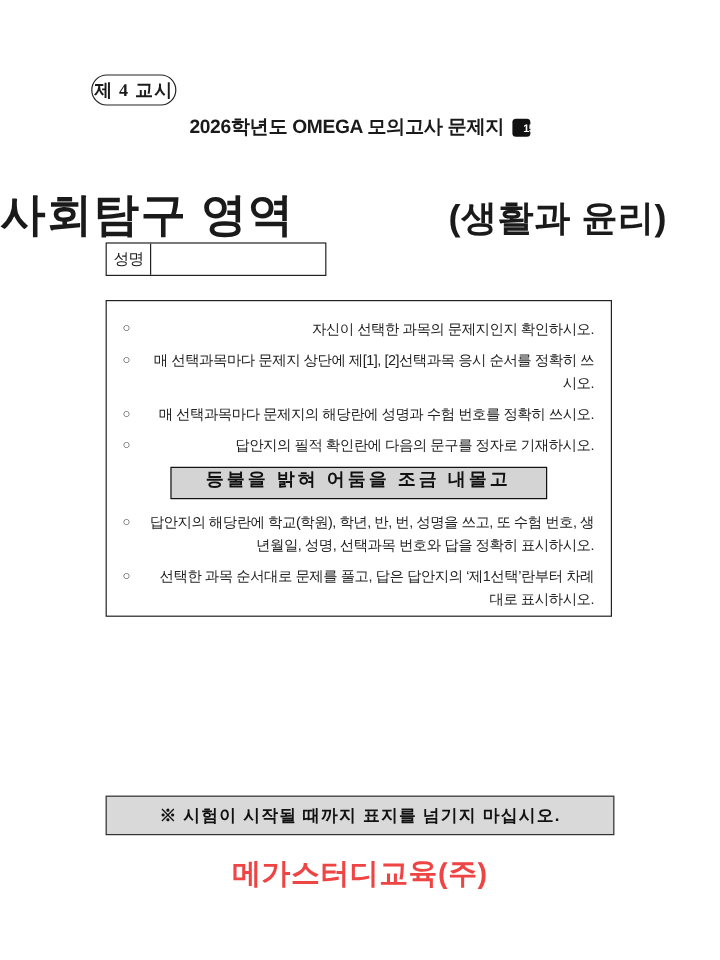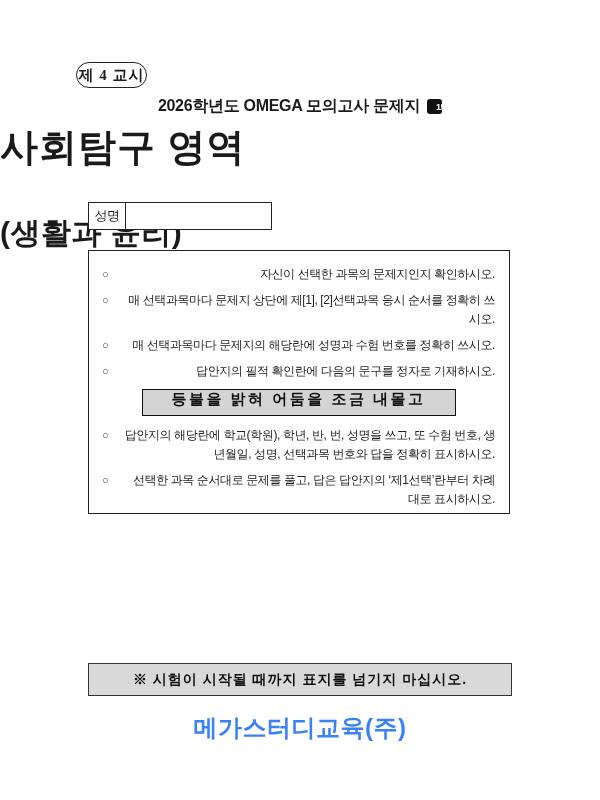--- a/index.html
+++ b/index.html
@@ -37,21 +37,20 @@
     display: flex; align-items: center; justify-content: center;
     letter-spacing: -0.5px;
     padding-left: 12px;
   }
 
   
   .title-row {
     position: absolute; top: 122px; left: 0; width: 556px;
     display: flex; justify-content: space-between; align-items: baseline;
     white-space: nowrap;
-    flex-direction: column;
   }
   .title-main { font-size: 38px; font-weight: 900; letter-spacing: 1px; }
   .title-sub  { font-size: 30px; font-weight: 900; letter-spacing: 0.5px; margin-top: 40px; }
 
   
   .name-box {
     position: absolute; left: 88px; top: 202px; width: 184px; height: 28px;
     border: 1.6px solid #222; display: flex; background: #fff; gap: 44px;
   }
   .name-label {
@@ -113,21 +112,21 @@
     display: flex; align-items: center; justify-content: center;
     font-size: 14px; font-weight: bold; letter-spacing: 1px;
     color: #111;
   }
 
   
   .footer {
     position: absolute; top: 712px; left: 0; width: 600px;
     text-align: center;
     font-size: 24px; font-weight: 900; letter-spacing: 0.5px;
-    color: #3b82f6;
+    color: #ef4444;
   }
 </style>
 </head>
 <body>
 
 <div class="page">
 
   <div class="period-box">
     <span>제 4 교시</span>
   </div>

